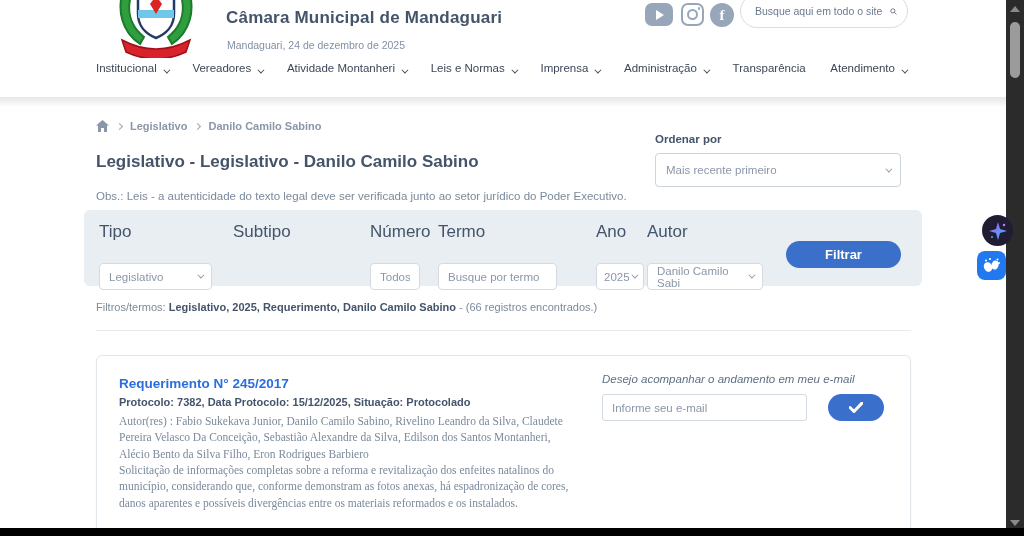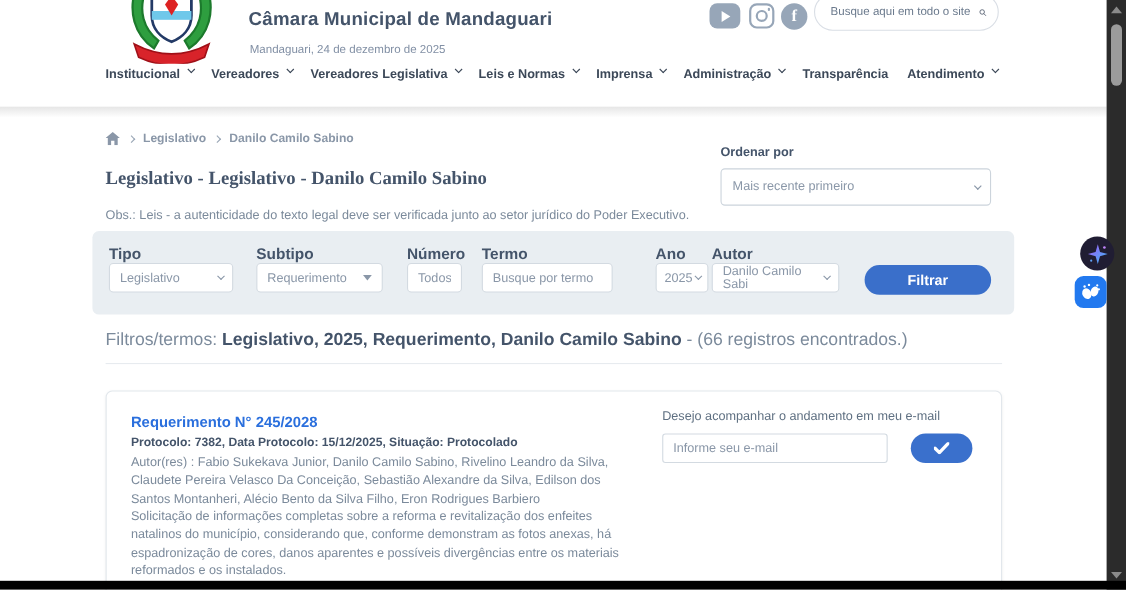--- a/index.html
+++ b/index.html
@@ -18,56 +18,56 @@
   .ig::after { content:""; position:absolute; left:4px; top:4px; width:7px; height:7px; border:2px solid #97a6b8; border-radius:50%; }
   .ig::before { content:""; position:absolute; right:2px; top:2px; width:2.5px; height:2.5px; background:#97a6b8; border-radius:50%; }
   .fb { left:710px; width:24px; height:24px; background:#97a6b8; border-radius:50%; color:#fff; font-weight:700; font-size:15px; text-align:center; line-height:25px; font-family:"Liberation Serif", serif; }
 
   .search-pill { position:absolute; left:740px; top:-6px; width:168px; height:34px; border:1px solid #d9dee5; border-radius:17px; background:#fff; display:flex; align-items:center; padding:0 10px 0 14px; }
   .search-pill input { border:none; outline:none; flex:1; font-size:10.5px; color:#5a6b7d; font-family:inherit; background:transparent; }
   .search-pill input::placeholder { color:#6b7a8d; }
 
   
   .nav { position:absolute; left:96px; top:62px; width:810px; display:flex; justify-content:space-between; align-items:center; }
-  .nav-item { font-size:11.5px; font-weight:700; color:#3c4858; display:flex; align-items:flex-start; gap:6px; cursor:pointer; }
+  .nav-item { font-size:11.5px; font-weight:400; color:#3c4858; display:flex; align-items:flex-end; gap:6px; cursor:pointer; }
   .chev { width:5px; height:5px; border-right:1.6px solid #3c4858; border-bottom:1.6px solid #3c4858; transform:rotate(45deg) translateY(-2px); display:inline-block; }
   .nav-shadow { position:absolute; left:0; top:97px; width:1006px; height:10px; background:linear-gradient(#d8d8d8, rgba(255,255,255,0)); opacity:.65; }
 
   
   .breadcrumb { position:absolute; left:96px; top:120px; display:flex; align-items:center; gap:8px; font-size:11px; color:#8a97a8; font-weight:600; }
   .bc-sep { width:5px; height:5px; border-right:1.7px solid #9aa7b6; border-bottom:1.7px solid #9aa7b6; transform:rotate(-45deg); display:inline-block; }
-  .page-title { position:absolute; left:96px; top:152px; font-size:17px; font-weight:700; color:#44546a;font-family:Liberation Serif, serif; }
+  .page-title { position:absolute; left:96px; top:152px; font-size:17px; font-weight:700; color:#44546a; }
   .obs { position:absolute; left:96px; top:190px; font-size:11.5px; color:#7b8a9b; }
 
   .order-block { position:absolute; left:655px; top:133px; width:246px; }
   .order-label { font-size:11.5px; font-weight:700; color:#44546a; }
   .selectbox { margin-top:8px; height:26px; border:1px solid #ccd4dc; border-radius:4px; background:#fff; display:flex; align-items:center; padding:16px 10px; font-size:11.5px; color:#8a97a8; cursor:pointer; }
   .selectbox .grow { flex:1; overflow:hidden; white-space:nowrap; }
   .sel-chev { width:5px; height:5px; border-right:1.6px solid #8a97a8; border-bottom:1.6px solid #8a97a8; transform:rotate(45deg) translateY(-2px); }
 
   
   .filter-panel { position:absolute; left:84px; top:210px; width:838px; height:76px; background:#e9eef2; border-radius:6px; }
   .ff { position:absolute; top:12px; }
-  .ff label { display:block; font-size:14px; font-weight:700; color:#44546a; margin-bottom:1px; }
+  .ff label { display:block; font-size:17px; font-weight:400; color:#44546a; margin-bottom:21px; }
   .fcontrol { height:27px; border:1px solid #d3dae1; border-radius:4px; background:#fff; display:flex; align-items:center; padding:0 9px; font-size:11.5px; color:#8a97a8; }
   .fcontrol input { border:none; outline:none; width:100%; font-size:11.5px; color:#8a97a8; font-family:inherit; }
   .fcontrol input::placeholder { color:#8a97a8; }
   .tri { width:0; height:0; border-left:4px solid transparent; border-right:4px solid transparent; border-top:5px solid #8a97a8; }
   .btn-filtrar { position:absolute; left:702px; top:31px; width:115px; height:27px; background:#3a6fca; border:none; border-radius:14px; color:#fff; font-size:13px; font-weight:700; cursor:pointer; font-family:inherit; }
 
-  .filtros-line { position:absolute; left:96px; top:301px; font-size:16px; color:#7b8a9b; }
+  .filtros-line { position:absolute; left:96px; top:301px; font-size:11px; color:#7b8a9b; }
   .filtros-line b { color:#44546a; }
   .divider { position:absolute; left:96px; top:330px; width:815px; height:1px; background:#e7ebef; }
 
   
   .card { position:absolute; left:96px; top:355px; width:815px; height:200px; background:#fff; border:1px solid #e2e7ec; border-radius:6px; box-shadow:0 1px 3px rgba(0,0,0,.04); }
   .card-title { position:absolute; left:22px; top:20px; font-size:13.5px; font-weight:700; color:#2a6fdd; cursor:pointer; }
   .card-protocol { position:absolute; left:22px; top:40px; font-size:11px; font-weight:700; color:#44546a; }
-  .card-body { position:absolute; left:22px; top:57px; width:462px; font-size:11.5px; color:#7b8a9b; line-height:1.42; }
-  .follow-label { position:absolute; left:505px; top:17px; font-size:11.5px; color:#5f7082; }
+  .card-body { position:absolute; left:22px; top:57px; width:462px; font-size:11.5px; color:#7b8a9b; line-height:1.42;font-family:Liberation Serif, serif; }
+  .follow-label { position:absolute; left:505px; top:17px; font-size:11.5px; color:#5f7082;font-style:italic; }
   .email-input { position:absolute; left:505px; top:38px; width:205px; height:27px; border:1px solid #d3dae1; border-radius:3px; padding:0 9px; font-size:11.5px; color:#8a97a8; font-family:inherit; outline:none; }
   .email-input::placeholder { color:#8a97a8; }
   .btn-check { position:absolute; left:731px; top:38px; width:56px; height:27px; background:#3a70cc; border:none; border-radius:14px; cursor:pointer; display:flex; align-items:center; justify-content:center; }
 
   
   .widget-spark { position:absolute; left:982px; top:215px; width:31px; height:31px; border-radius:50%; background:#201d33; z-index:30; cursor:pointer; display:flex; align-items:center; justify-content:center; }
   .widget-libras { position:absolute; left:977px; top:251px; width:29px; height:29px; border-radius:8px; background:#2279ef; z-index:30; cursor:pointer; display:flex; align-items:center; justify-content:center; }
   .scroll-strip { position:absolute; right:0; top:0; width:18px; height:536px; background:#2b2b2b; z-index:20; }
   .scroll-thumb { position:absolute; left:4px; top:22px; width:10px; height:56px; background:#9b9b9b; border-radius:5px; }
   .arr-up { position:absolute; left:4px; top:6px; width:0; height:0; border-left:5px solid transparent; border-right:5px solid transparent; border-bottom:6px solid #8a8a8a; }
@@ -106,21 +106,21 @@
 <div class="nav">
   <span class="nav-item">
       <span>Institucional</span>
       <i class="chev"></i>
     </span>
   <span class="nav-item">
       <span>Vereadores</span>
       <i class="chev"></i>
     </span>
   <span class="nav-item">
-      <span>Vereadores Legislativa</span>
+      <span>Atividade Montanheri</span>
       <i class="chev"></i>
     </span>
   <span class="nav-item">
       <span>Leis e Normas</span>
       <i class="chev"></i>
     </span>
   <span class="nav-item">
       <span>Imprensa</span>
       <i class="chev"></i>
     </span>
@@ -163,24 +163,20 @@
 <div class="filter-panel">
   <div class="ff" style="left:15px; width:113px;">
     <label>Tipo</label>
     <div class="fcontrol">
       <span class="grow" style="flex:1">Legislativo</span>
       <i class="sel-chev"></i>
     </div>
   </div>
   <div class="ff" style="left:149px; width:115px;">
     <label>Subtipo</label>
-    <div class="fcontrol">
-      <span class="grow" style="flex:1">Requerimento</span>
-      <i class="tri"></i>
-    </div>
   </div>
   <div class="ff" style="left:286px; width:50px;">
     <label>Número</label>
     <div class="fcontrol">
       <input placeholder="Todos" style="">
     </div>
   </div>
   <div class="ff" style="left:354px; width:119px;">
     <label>Termo</label>
     <div class="fcontrol">
@@ -201,21 +197,21 @@
       <i class="sel-chev"></i>
     </div>
   </div>
   <button class="btn-filtrar">Filtrar</button>
 </div>
 
 <div class="filtros-line"><span>Filtros/termos: </span><b>Legislativo, 2025, Requerimento, Danilo Camilo Sabino</b><span> - (66 registros encontrados.)</span></div>
 <div class="divider"></div>
 
 <div class="card">
-  <div class="card-title">Requerimento N° 245/2028</div>
+  <div class="card-title">Requerimento N° 245/2017</div>
   <div class="card-protocol">Protocolo: 7382, Data Protocolo: 15/12/2025, Situação: Protocolado</div>
   <div class="card-body">
     <div>Autor(res) : Fabio Sukekava Junior, Danilo Camilo Sabino, Rivelino Leandro da Silva, Claudete Pereira Velasco Da Conceição, Sebastião Alexandre da Silva, Edilson dos Santos Montanheri, Alécio Bento da Silva Filho, Eron Rodrigues Barbiero</div>
     <div>Solicitação de informações completas sobre a reforma e revitalização dos enfeites natalinos do município, considerando que, conforme demonstram as fotos anexas, há espadronização de cores, danos aparentes e possíveis divergências entre os materiais reformados e os instalados.</div>
   </div>
   <div class="follow-label">Desejo acompanhar o andamento em meu e-mail</div>
   <input class="email-input" placeholder="Informe seu e-mail" style="">
   <button class="btn-check">
     <svg width="14" height="11" viewBox="0 0 14 11">
       <polyline points="1,5.5 5,9.5 13,1" fill="none" stroke="#fff" stroke-width="3" stroke-linecap="round" stroke-linejoin="round"></polyline>

